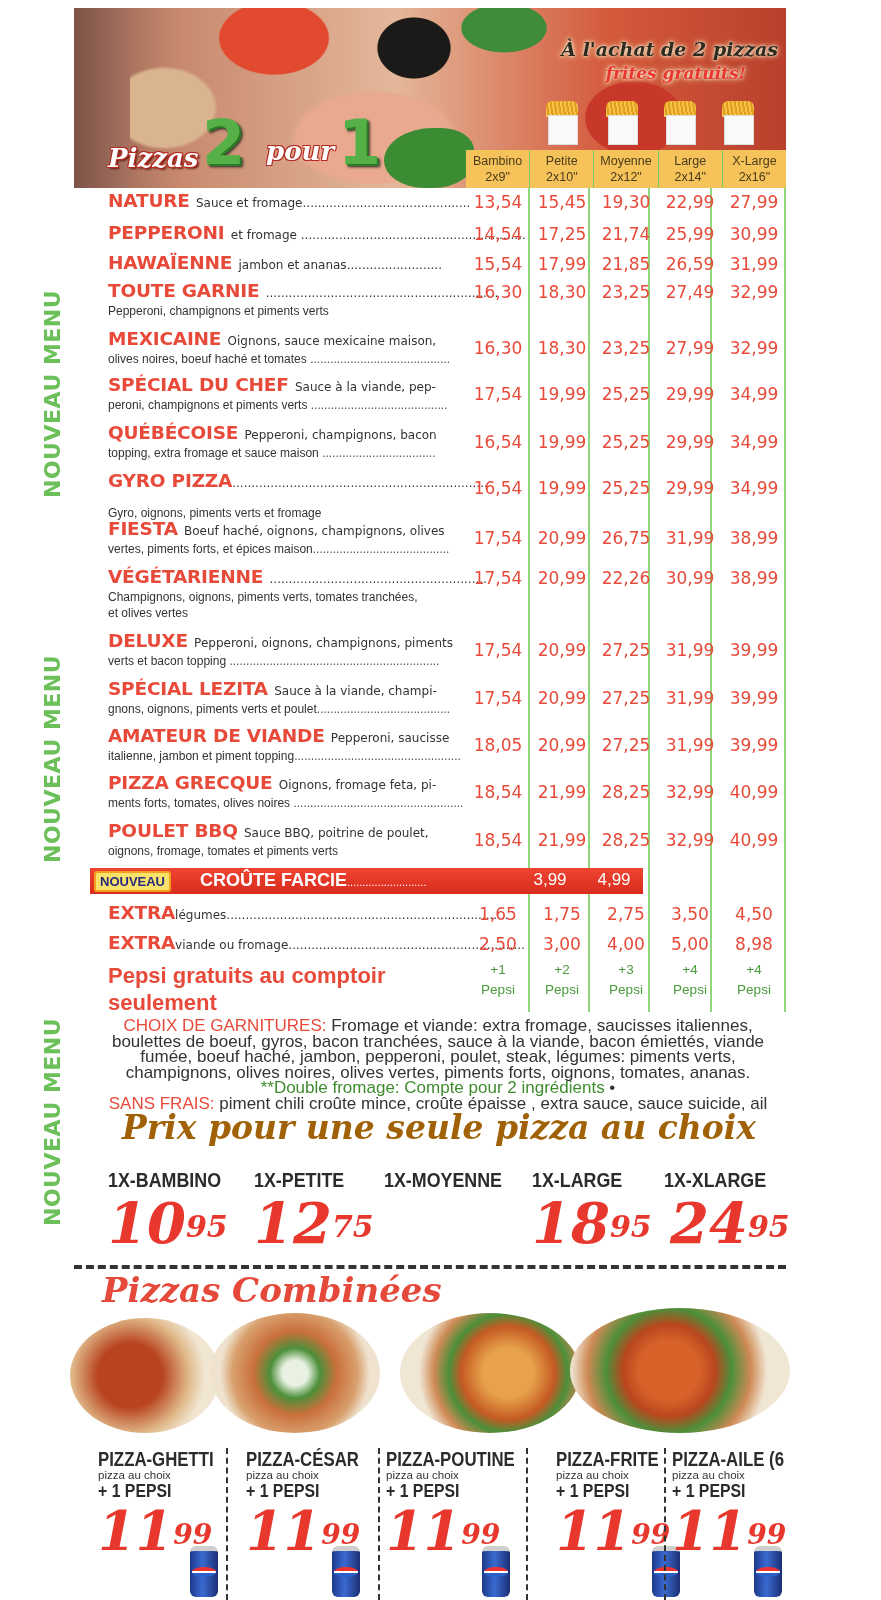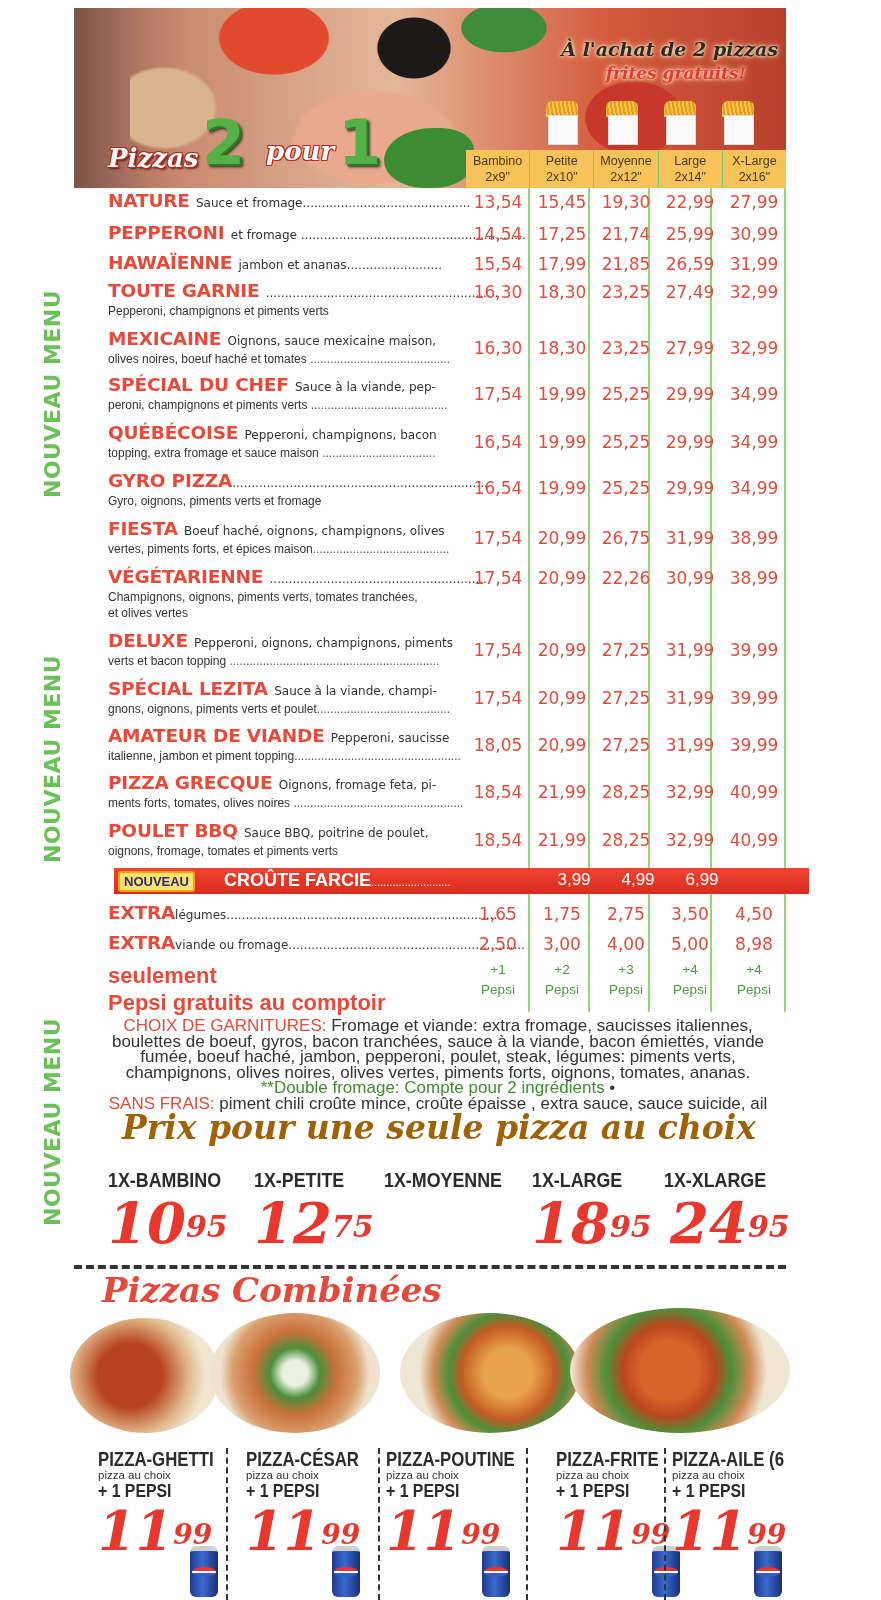--- a/index.html
+++ b/index.html
@@ -34,21 +34,21 @@
   .vlines{position:absolute;left:392px;top:180px;width:320px;height:824px;pointer-events:none;}
   .vline{position:absolute;top:0;width:2px;height:100%;background:#8fd67c;}
   .menu{position:absolute;left:0;top:180px;width:712px;}
   .row{position:absolute;left:0;width:712px;}
   .row .name{position:absolute;left:34px;font-family:"DejaVu Sans",sans-serif;font-weight:bold;font-size:18.5px;color:#e84a3a;white-space:nowrap;letter-spacing:-0.2px;}
   .row .desc{font-family:"DejaVu Sans",sans-serif;font-weight:normal;font-size:12px;color:#333;letter-spacing:0;}
   .row .desc2{position:absolute;left:34px;font-size:12px;color:#333;white-space:nowrap;width:356px;overflow:hidden;}
   .dots{color:#555;letter-spacing:0;}
   .prices{position:absolute;left:392px;width:320px;display:flex;}
   .prices .p{flex:1;text-align:center;font-family:"DejaVu Sans",sans-serif;font-size:17px;color:#e84a3a;}
-  .croute{position:absolute;left:40px;top:680px;width:695px;height:26px;background:linear-gradient(180deg,#ef4431,#d92c1d);}
+  .croute{position:absolute;left:16px;top:680px;width:553px;height:26px;background:linear-gradient(180deg,#ef4431,#d92c1d);}
   .nouveau-badge{position:absolute;left:4px;top:3px;background:#f7e36a;border:2px solid #f3a020;border-radius:3px;padding:0 4px;font-weight:bold;font-size:13px;color:#2a2a7c;height:17px;line-height:17px;}
   .croute-label{position:absolute;left:110px;top:2px;font-weight:bold;font-size:18px;color:#fff;white-space:nowrap;}
   .croute-prices{position:absolute;left:364px;top:2px;width:320px;display:flex;}
   .croute-prices .p{flex:1;text-align:center;font-size:17px;color:#fff;}
   .pepsi-line{position:absolute;left:34px;font-weight:bold;font-size:22px;color:#e84a3a;line-height:27px;}
   .pepsi-cells{position:absolute;left:392px;width:320px;display:flex;}
   .pepsi-cells .p{flex:1;text-align:center;font-size:13.5px;color:#4a9a3c;line-height:20px;}
   .side-text{position:absolute;left:-34px;font-family:"DejaVu Sans",sans-serif;font-weight:bold;font-size:22px;color:#6cc05a;transform:rotate(-90deg);transform-origin:left top;white-space:nowrap;letter-spacing:0.5px;}
   .garnitures{position:absolute;left:24px;top:1010px;width:680px;text-align:center;font-size:17px;line-height:15.5px;color:#333;}
   .garnitures .red{color:#e84a3a;}
@@ -212,21 +212,21 @@
       <div class="prices" style="top:10px">
           <span class="p">16,54</span>
           <span class="p">19,99</span>
           <span class="p">25,25</span>
           <span class="p">29,99</span>
           <span class="p">34,99</span>
         </div>
     </div>
     <div class="row" style="top:282px">
       <div class="name"><span>GYRO PIZZA</span><span class="desc dots">...................................................................</span></div>
-      <div class="desc2" style="top:24px">Gyro, oignons, piments verts et fromage</div>
+      <div class="desc2" style="top:36px">Gyro, oignons, piments verts et fromage</div>
       <div class="prices" style="top:8px">
           <span class="p">16,54</span>
           <span class="p">19,99</span>
           <span class="p">25,25</span>
           <span class="p">29,99</span>
           <span class="p">34,99</span>
         </div>
     </div>
     <div class="row" style="top:330px">
       <div class="name"><span>FIESTA</span> <span class="desc">Boeuf haché, oignons, champignons,  olives</span></div>
@@ -334,22 +334,22 @@
       <div class="prices" style="top:2px">
           <span class="p">2,50</span>
           <span class="p">3,00</span>
           <span class="p">4,00</span>
           <span class="p">5,00</span>
           <span class="p">8,98</span>
         </div>
     </div>
 
     <div class="pepsi-line" style="top:774px">
+      <div>Pepsi gratuits au comptoir</div>
       <div>seulement</div>
-      <div>Pepsi gratuits au comptoir</div>
     </div>
     <div class="pepsi-cells" style="top:772px">
       <div class="p">
           <div>+1</div>
           <div>Pepsi</div>
         </div>
       <div class="p">
           <div>+2</div>
           <div>Pepsi</div>
         </div>

